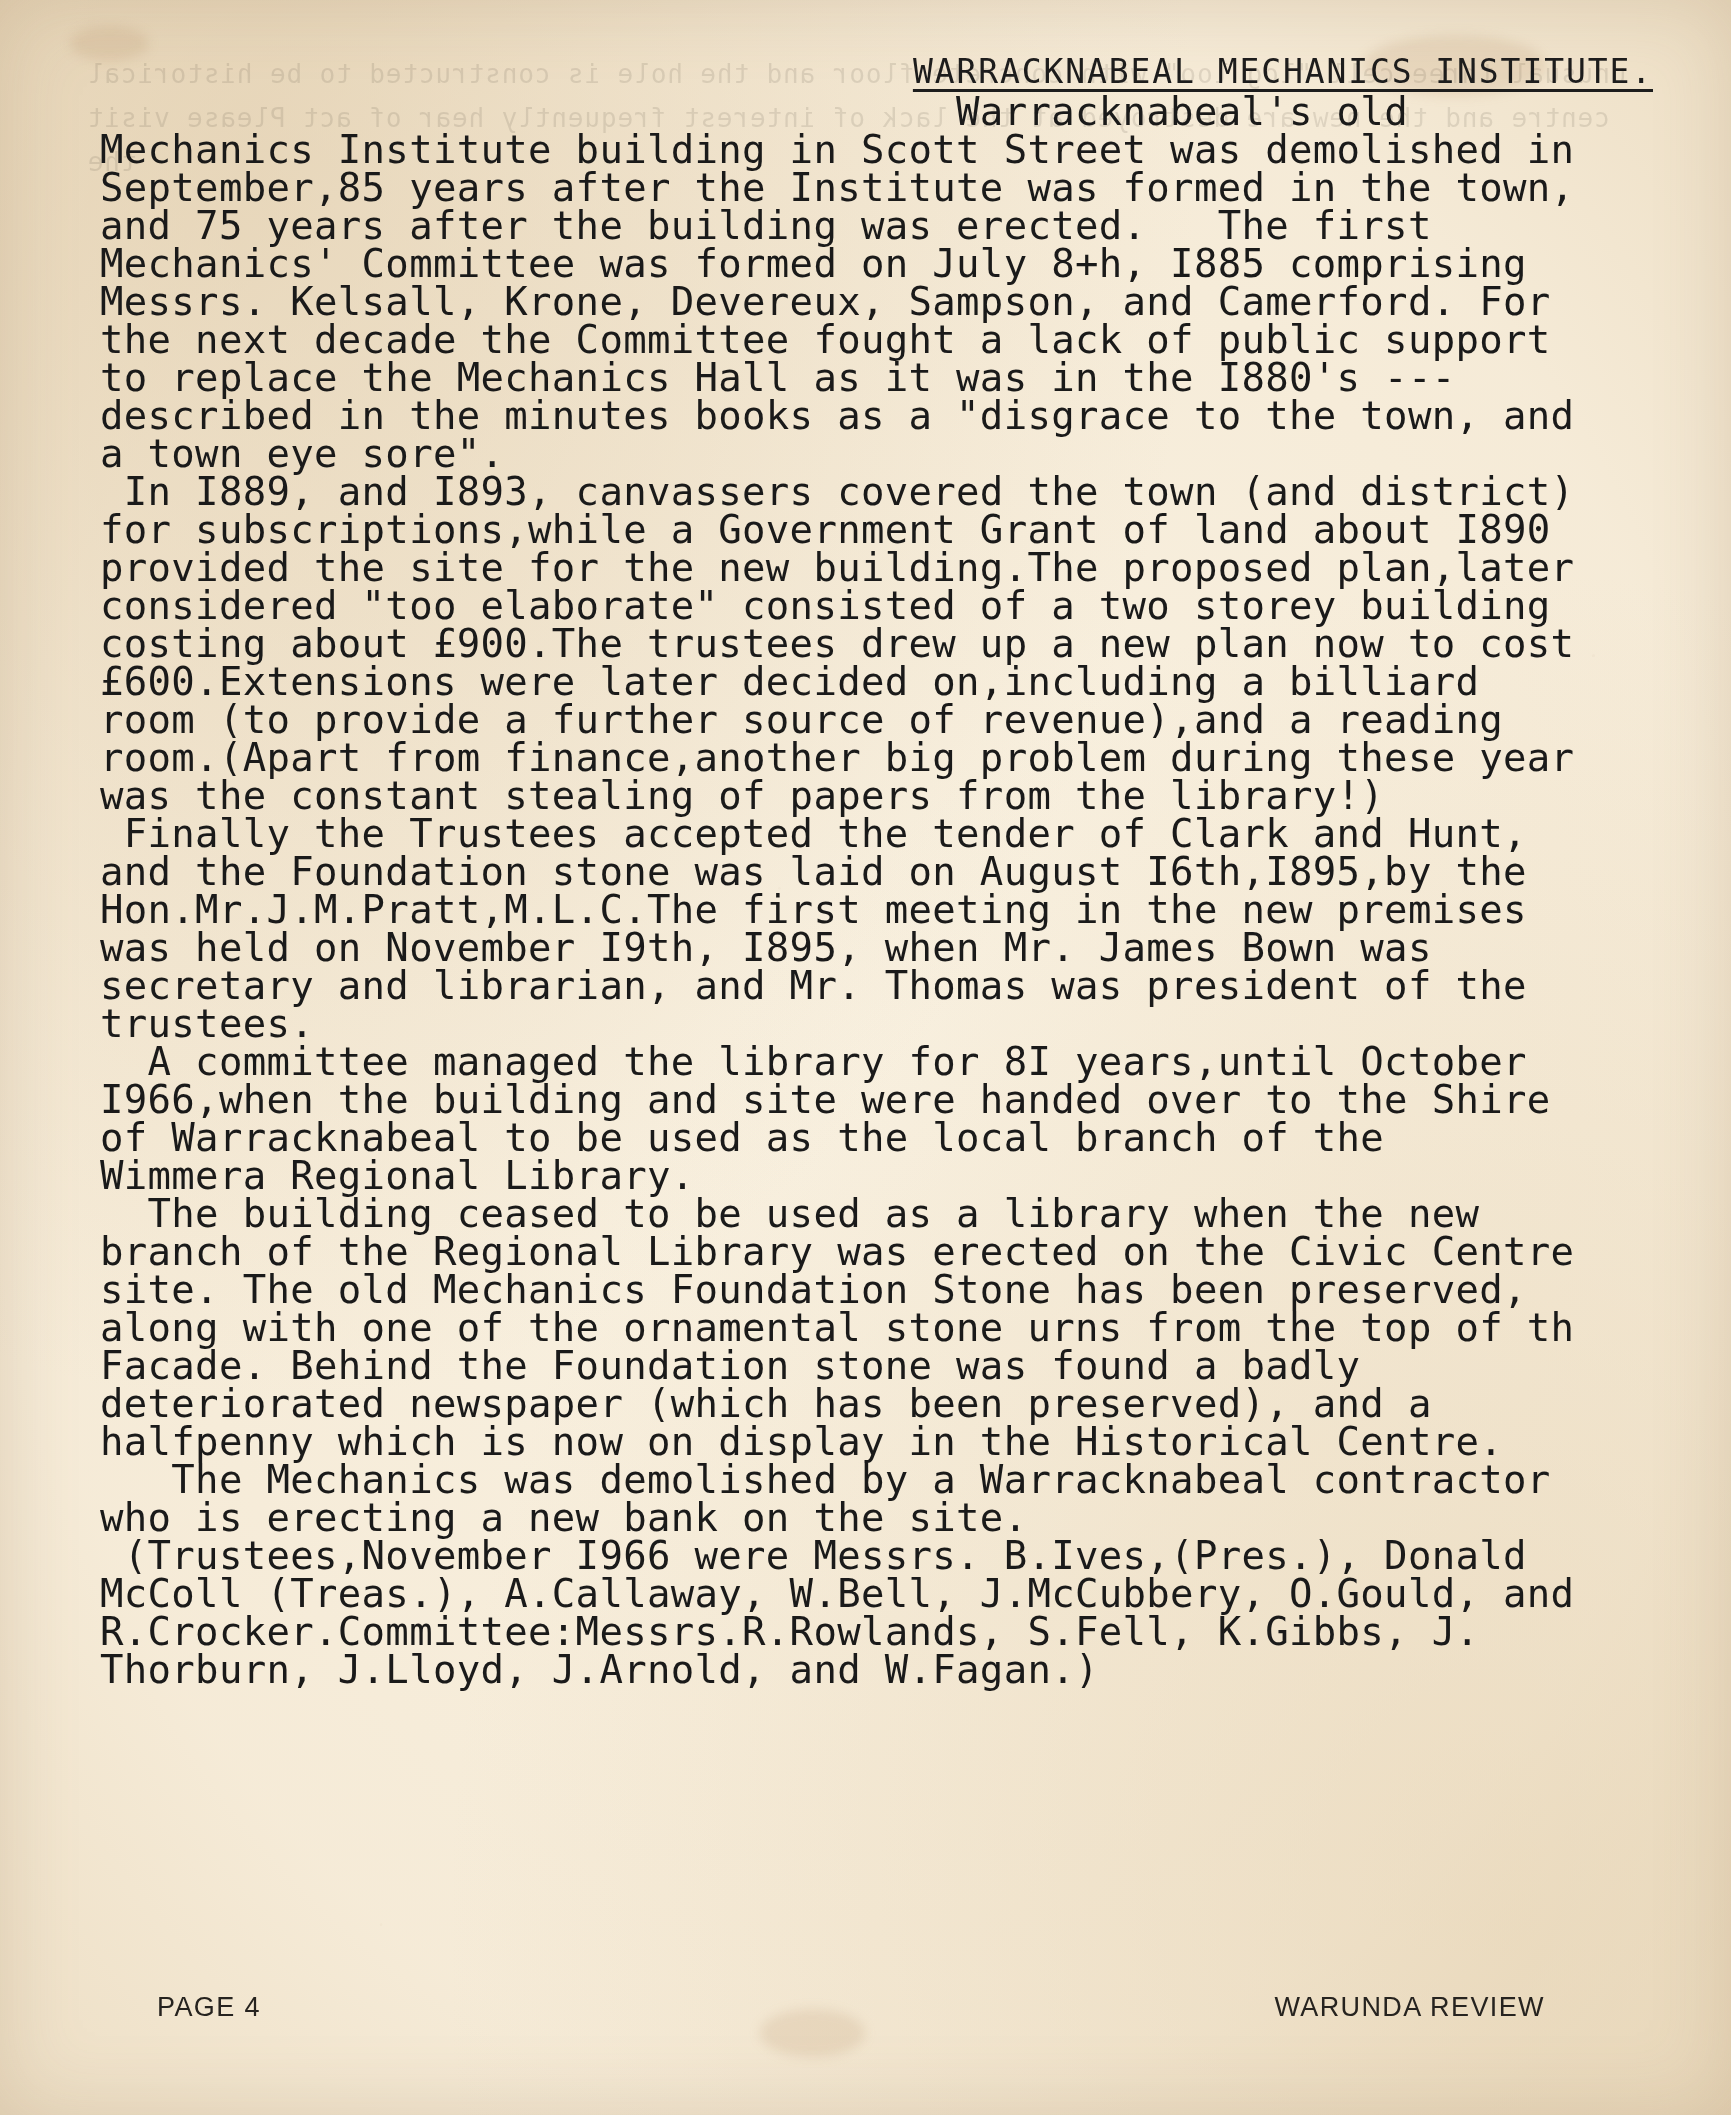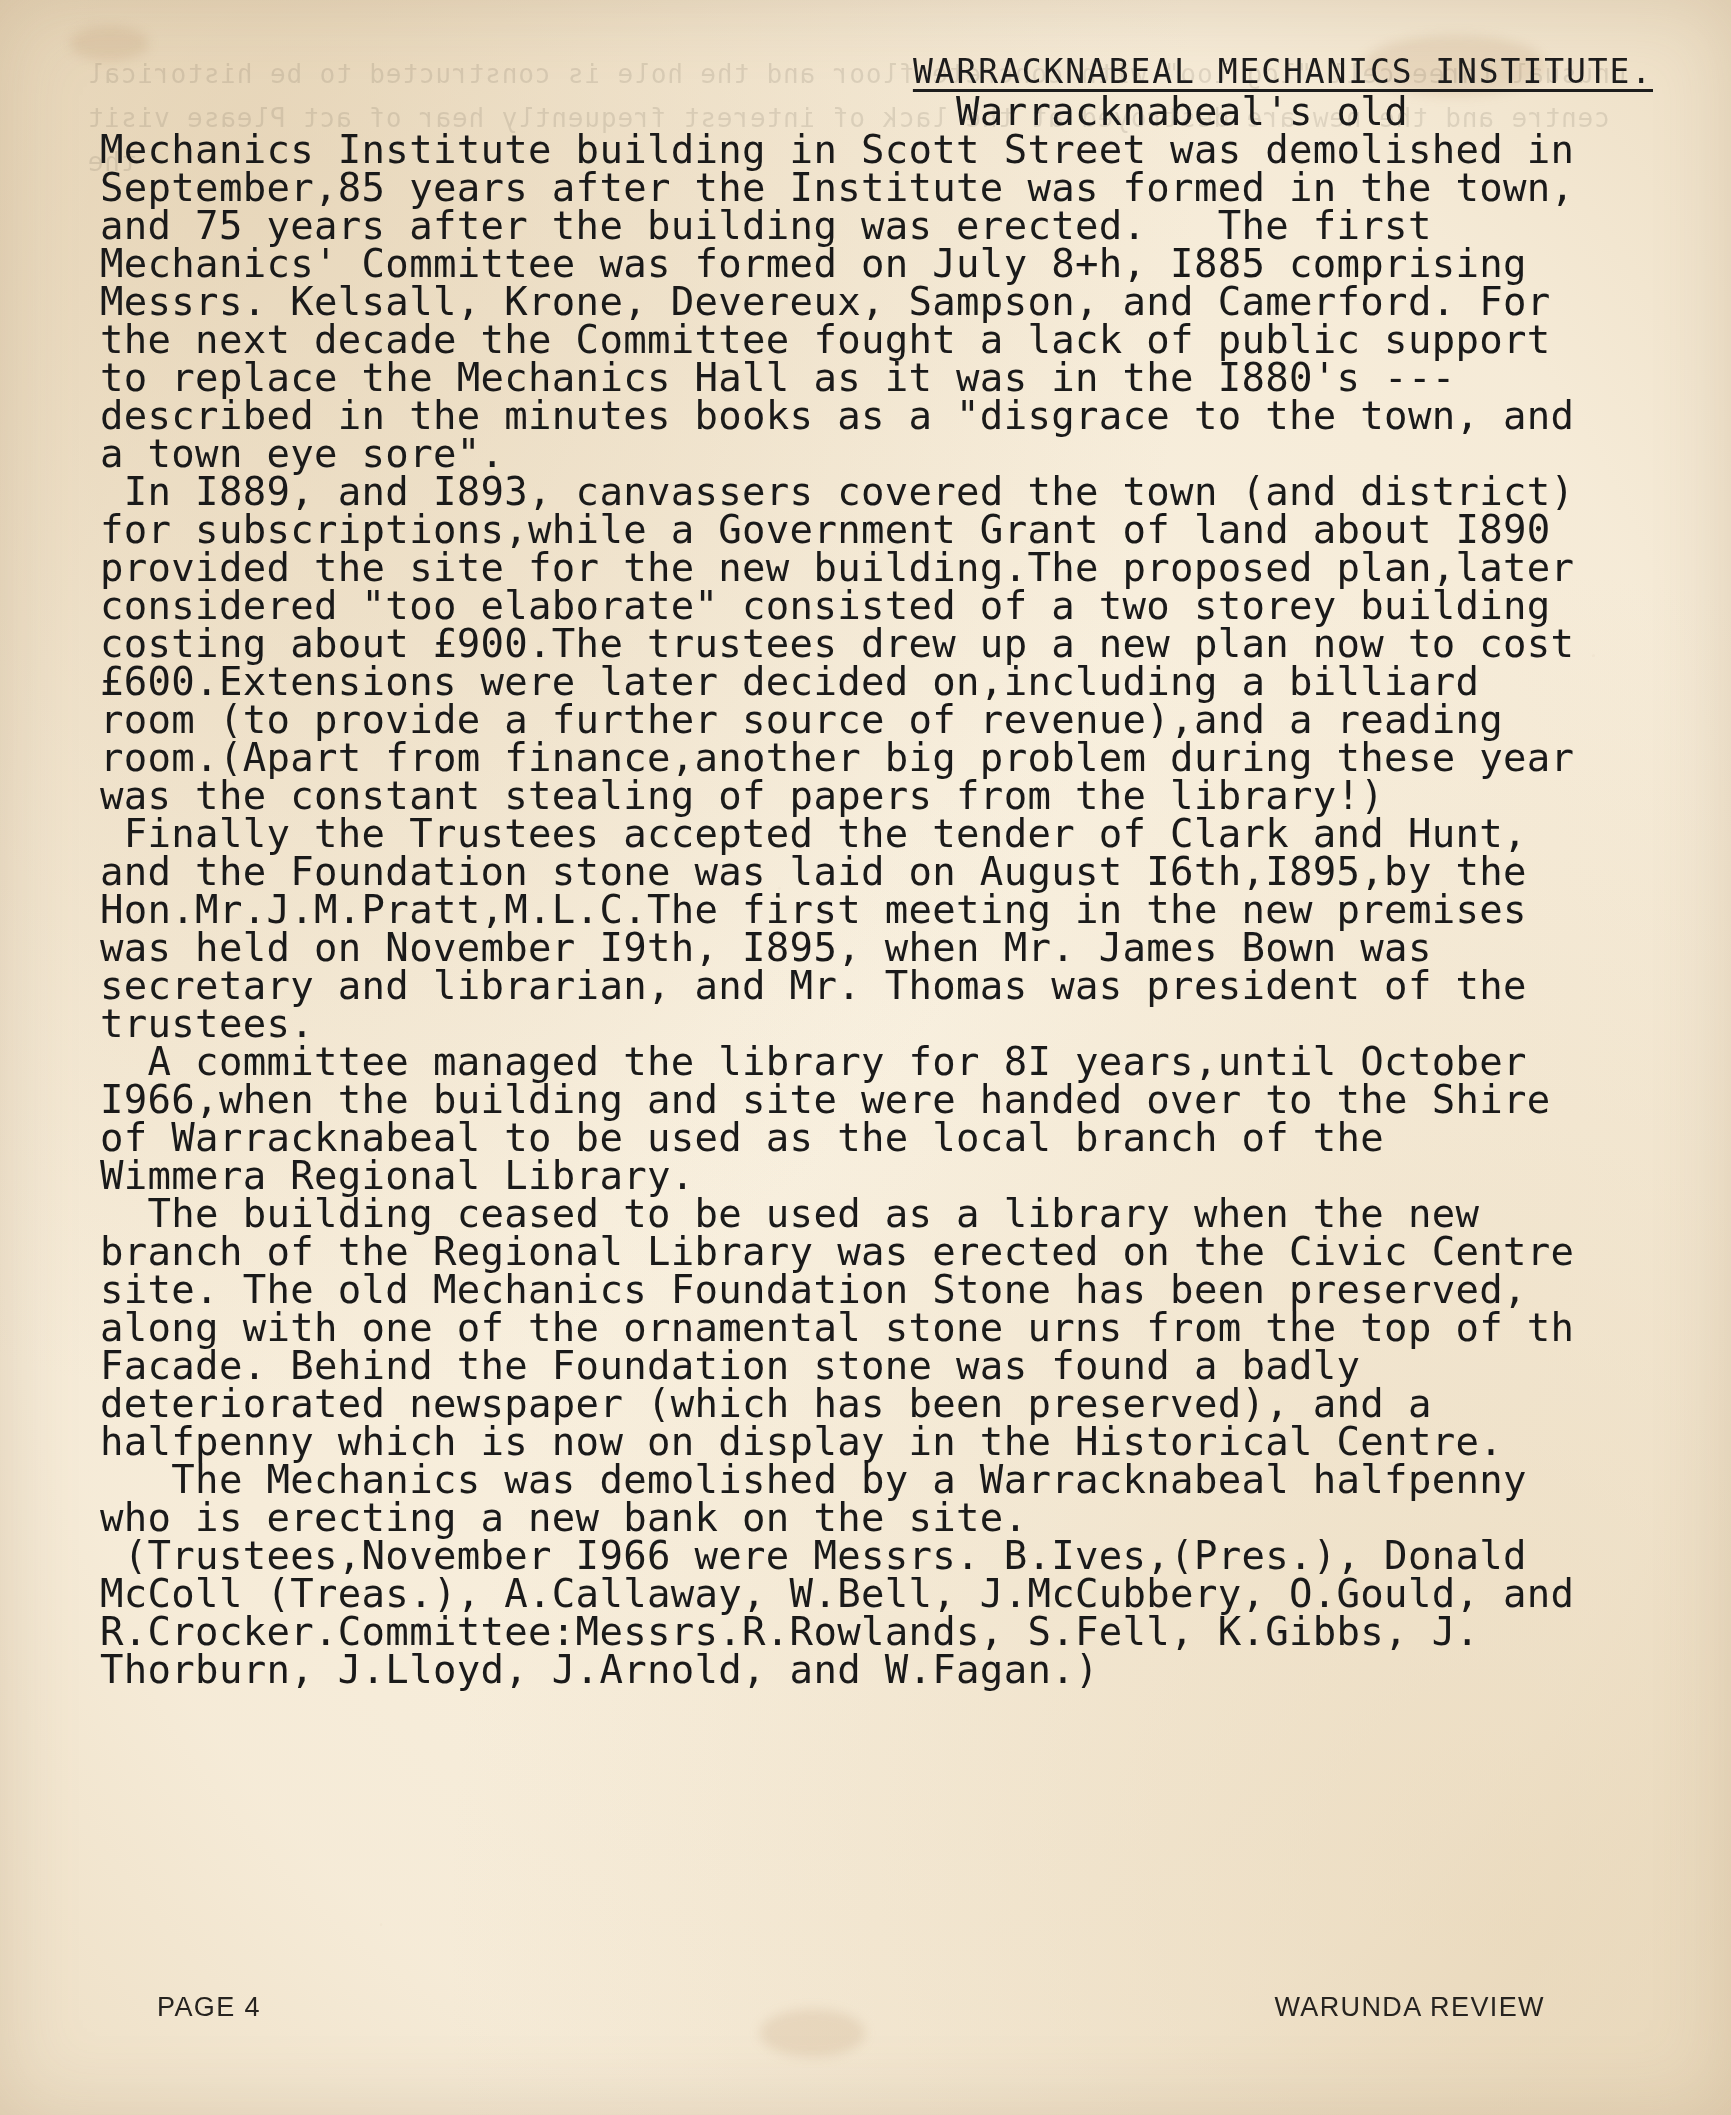--- a/index.html
+++ b/index.html
@@ -162,21 +162,21 @@
 I966,when the building and site were handed over to the Shire
 of Warracknabeal to be used as the local branch of the
 Wimmera Regional Library.</p>
     <p class="body-text para">  The building ceased to be used as a library when the new
 branch of the Regional Library was erected on the Civic Centre
 site. The old Mechanics Foundation Stone has been preserved,
 along with one of the ornamental stone urns from the top of th
 Facade. Behind the Foundation stone was found a badly
 deteriorated newspaper (which has been preserved), and a
 halfpenny which is now on display in the Historical Centre.</p>
-    <p class="body-text para">   The Mechanics was demolished by a Warracknabeal halfpenny
+    <p class="body-text para">   The Mechanics was demolished by a Warracknabeal contractor
 who is erecting a new bank on the site.</p>
     <p class="body-text para"> (Trustees,November I966 were Messrs. B.Ives,(Pres.), Donald
 McColl (Treas.), A.Callaway, W.Bell, J.McCubbery, O.Gould, and
 R.Crocker.Committee:Messrs.R.Rowlands, S.Fell, K.Gibbs, J.
 Thorburn, J.Lloyd, J.Arnold, and W.Fagan.)</p>
 
   </div>
 
   <div class="footer">
     <span>PAGE 4</span>

